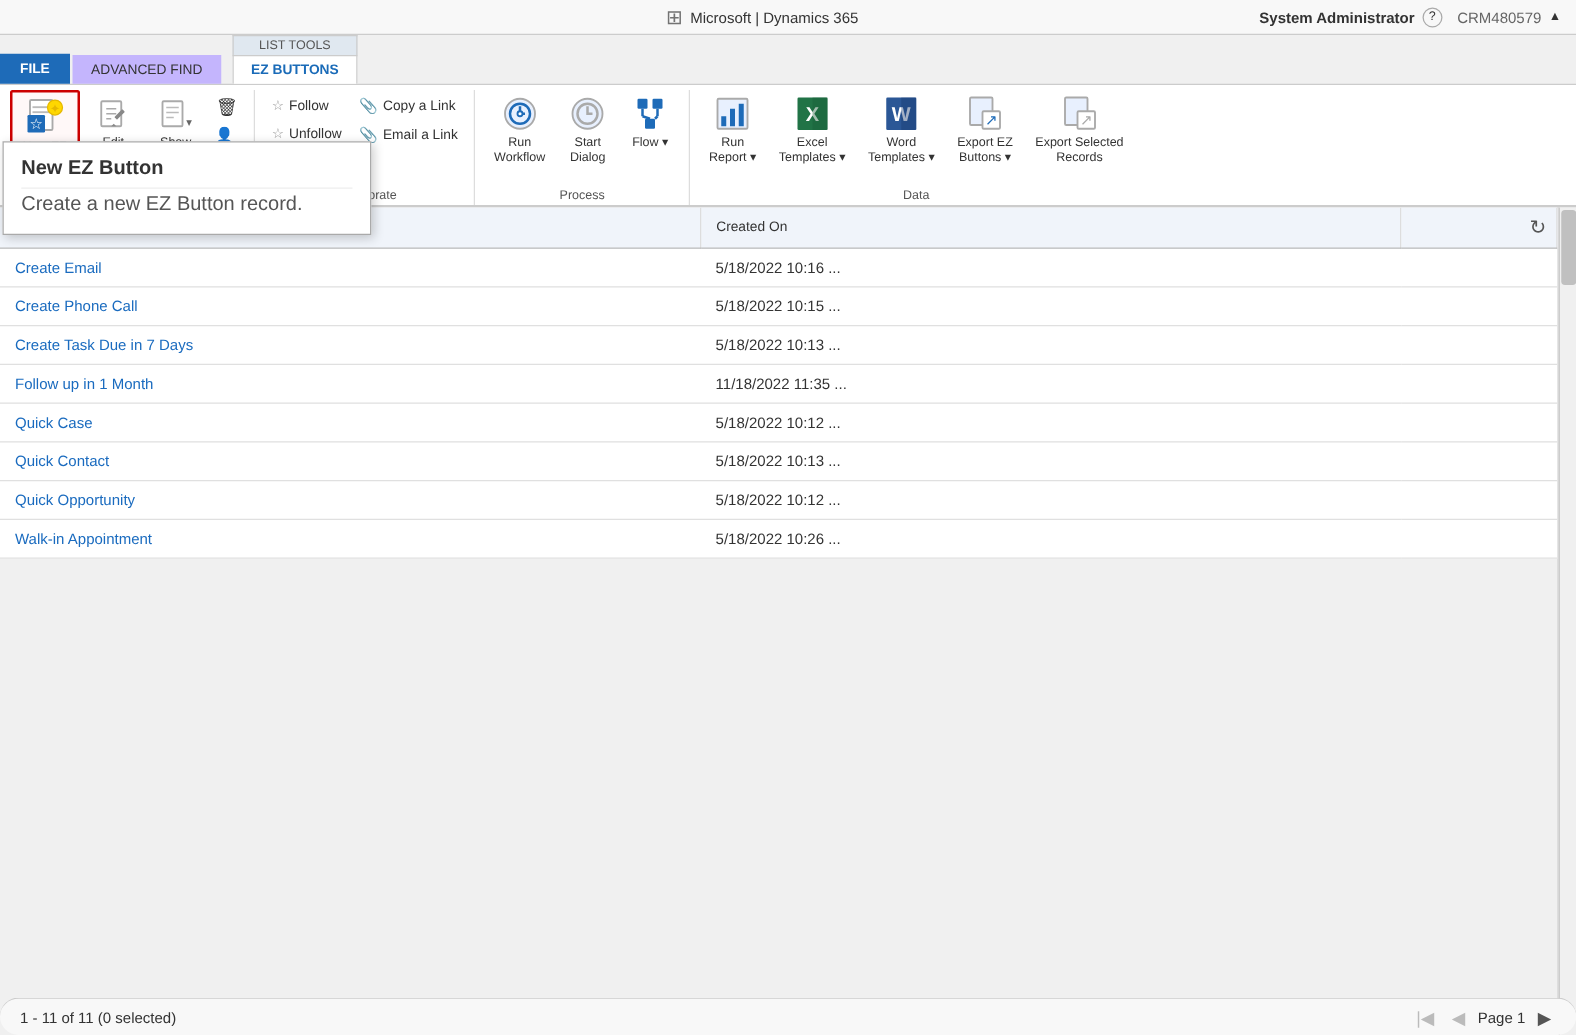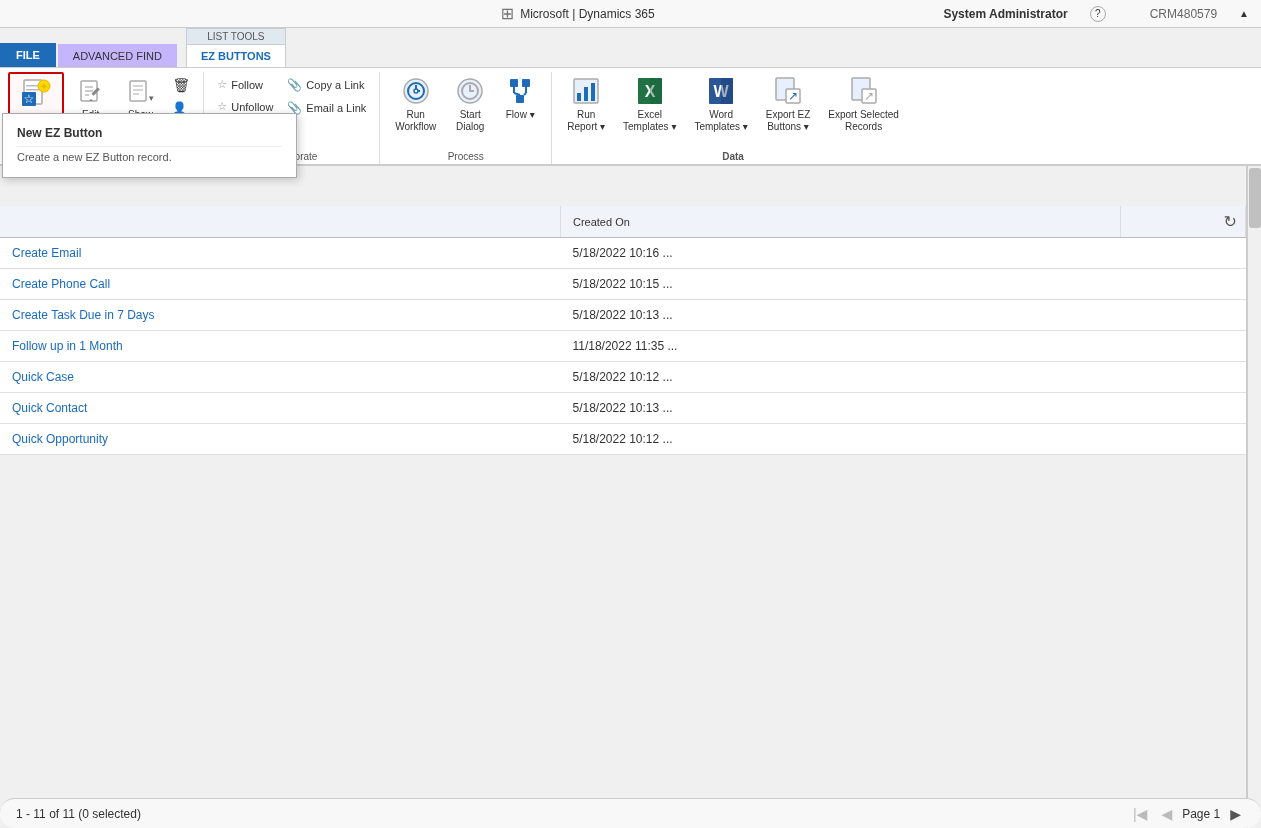--- a/index.html
+++ b/index.html
@@ -11,21 +11,21 @@
       align-items: center;
       justify-content: space-between;
       background: #f8f8f8;
       border-bottom: 1px solid #ccc;
       height: 28px;
       padding: 0 12px;
     }
     .top-bar-center {
       display: flex; align-items: center; gap: 6px; font-size: 12px; color: #333;
     }
-    .top-bar-right { font-size: 12px; color: #333; text-align: right; display: flex; align-items: center; gap: 22px; }
+    .top-bar-right { font-size: 12px; color: #333; text-align: right; display: flex; align-items: center; gap: 6px; }
     .top-bar-right .admin-name { font-weight: bold; }
 
     
     .ribbon-container {
       background: #fff;
       border-bottom: 2px solid #ccc;
     }
 
     .ribbon-body {
       display: flex;
@@ -109,37 +109,36 @@
       position: absolute;
       top: 85px;
       left: 0;
       width: 300px;
       background: #fff;
       border: 1px solid #aaa;
       box-shadow: 2px 2px 8px rgba(0,0,0,0.2);
       z-index: 100;
       padding: 12px 14px 14px 14px;
     }
-    .tooltip-title { font-weight: bold; font-size: 12px; margin-bottom: 6px; }
-    .tooltip-desc { font-size: 11px; color: #555; }
+    .tooltip-title { font-weight: bold; font-size: 16px; margin-bottom: 6px; }
+    .tooltip-desc { font-size: 16px; color: #555; }
 
     
     .main-content {
       display: flex;
       flex-direction: column;
       height: calc(828px - 28px - 88px - 30px);
       position: relative;
     }
 
     
     .data-table {
       width: 100%;
       border-collapse: collapse;
       background: #fff;
-      margin-top: 40px;
     }
     .data-table thead th {
       background: #f0f4fa;
       border-bottom: 1px solid #bbb;
       border-right: 1px solid #ddd;
       padding: 6px 12px;
       font-size: 11px;
       font-weight: normal;
       color: #333;
       text-align: left;
@@ -436,21 +435,21 @@
           <div class="btn-icon">
             <svg width="32" height="32" viewBox="0 0 32 32">
               <rect x="4" y="3" width="18" height="22" rx="1" fill="#e8f0fe" stroke="#aaa" stroke-width="1.5"></rect>
               <rect x="14" y="14" width="14" height="14" rx="1" fill="#fff" stroke="#aaa" stroke-width="1.5"></rect>
               <text x="21" y="25" fill="#aaa" font-size="12" text-anchor="middle">↗</text>
             </svg>
           </div>
           <div class="btn-label">Export Selected<br>Records</div>
         </div>
       </div>
-      <div class="ribbon-group-label" style="font-size:10px; color:#555; text-align:center; width:100%; margin-top:15px;font-weight:bold;">Data</div>
+      <div class="ribbon-group-label" style="font-size:10px; color:#555; text-align:center; width:100%; margin-top:15px;">Data</div>
     </div>
   </div>
 </div>
 
 <div class="tooltip-popup" style="position:absolute; top:113px; left:2px; z-index:100; width:295px;">
   <div class="tooltip-title">New EZ Button</div>
   <div style="height:1px; background:#eee; margin:4px 0;"></div>
   <div class="tooltip-desc">Create a new EZ Button record.</div>
 </div>
 
@@ -500,20 +499,25 @@
           <tr class="table-row">
             <td><a>Quick Contact</a></td>
             <td class="date-cell">5/18/2022 10:13 ...</td>
             <td></td>
           </tr>
           <tr class="table-row">
             <td><a>Quick Opportunity</a></td>
             <td class="date-cell">5/18/2022 10:12 ...</td>
             <td></td>
           </tr>
+          <tr class="table-row">
+            <td><a>Walk-in Appointment</a></td>
+            <td class="date-cell">5/18/2022 10:26 ...</td>
+            <td></td>
+          </tr>
         </tbody>
       </table>
     </div>
 
     <div class="scrollbar-track">
       <div class="scrollbar-thumb"></div>
     </div>
   </div>
 </div>
 

